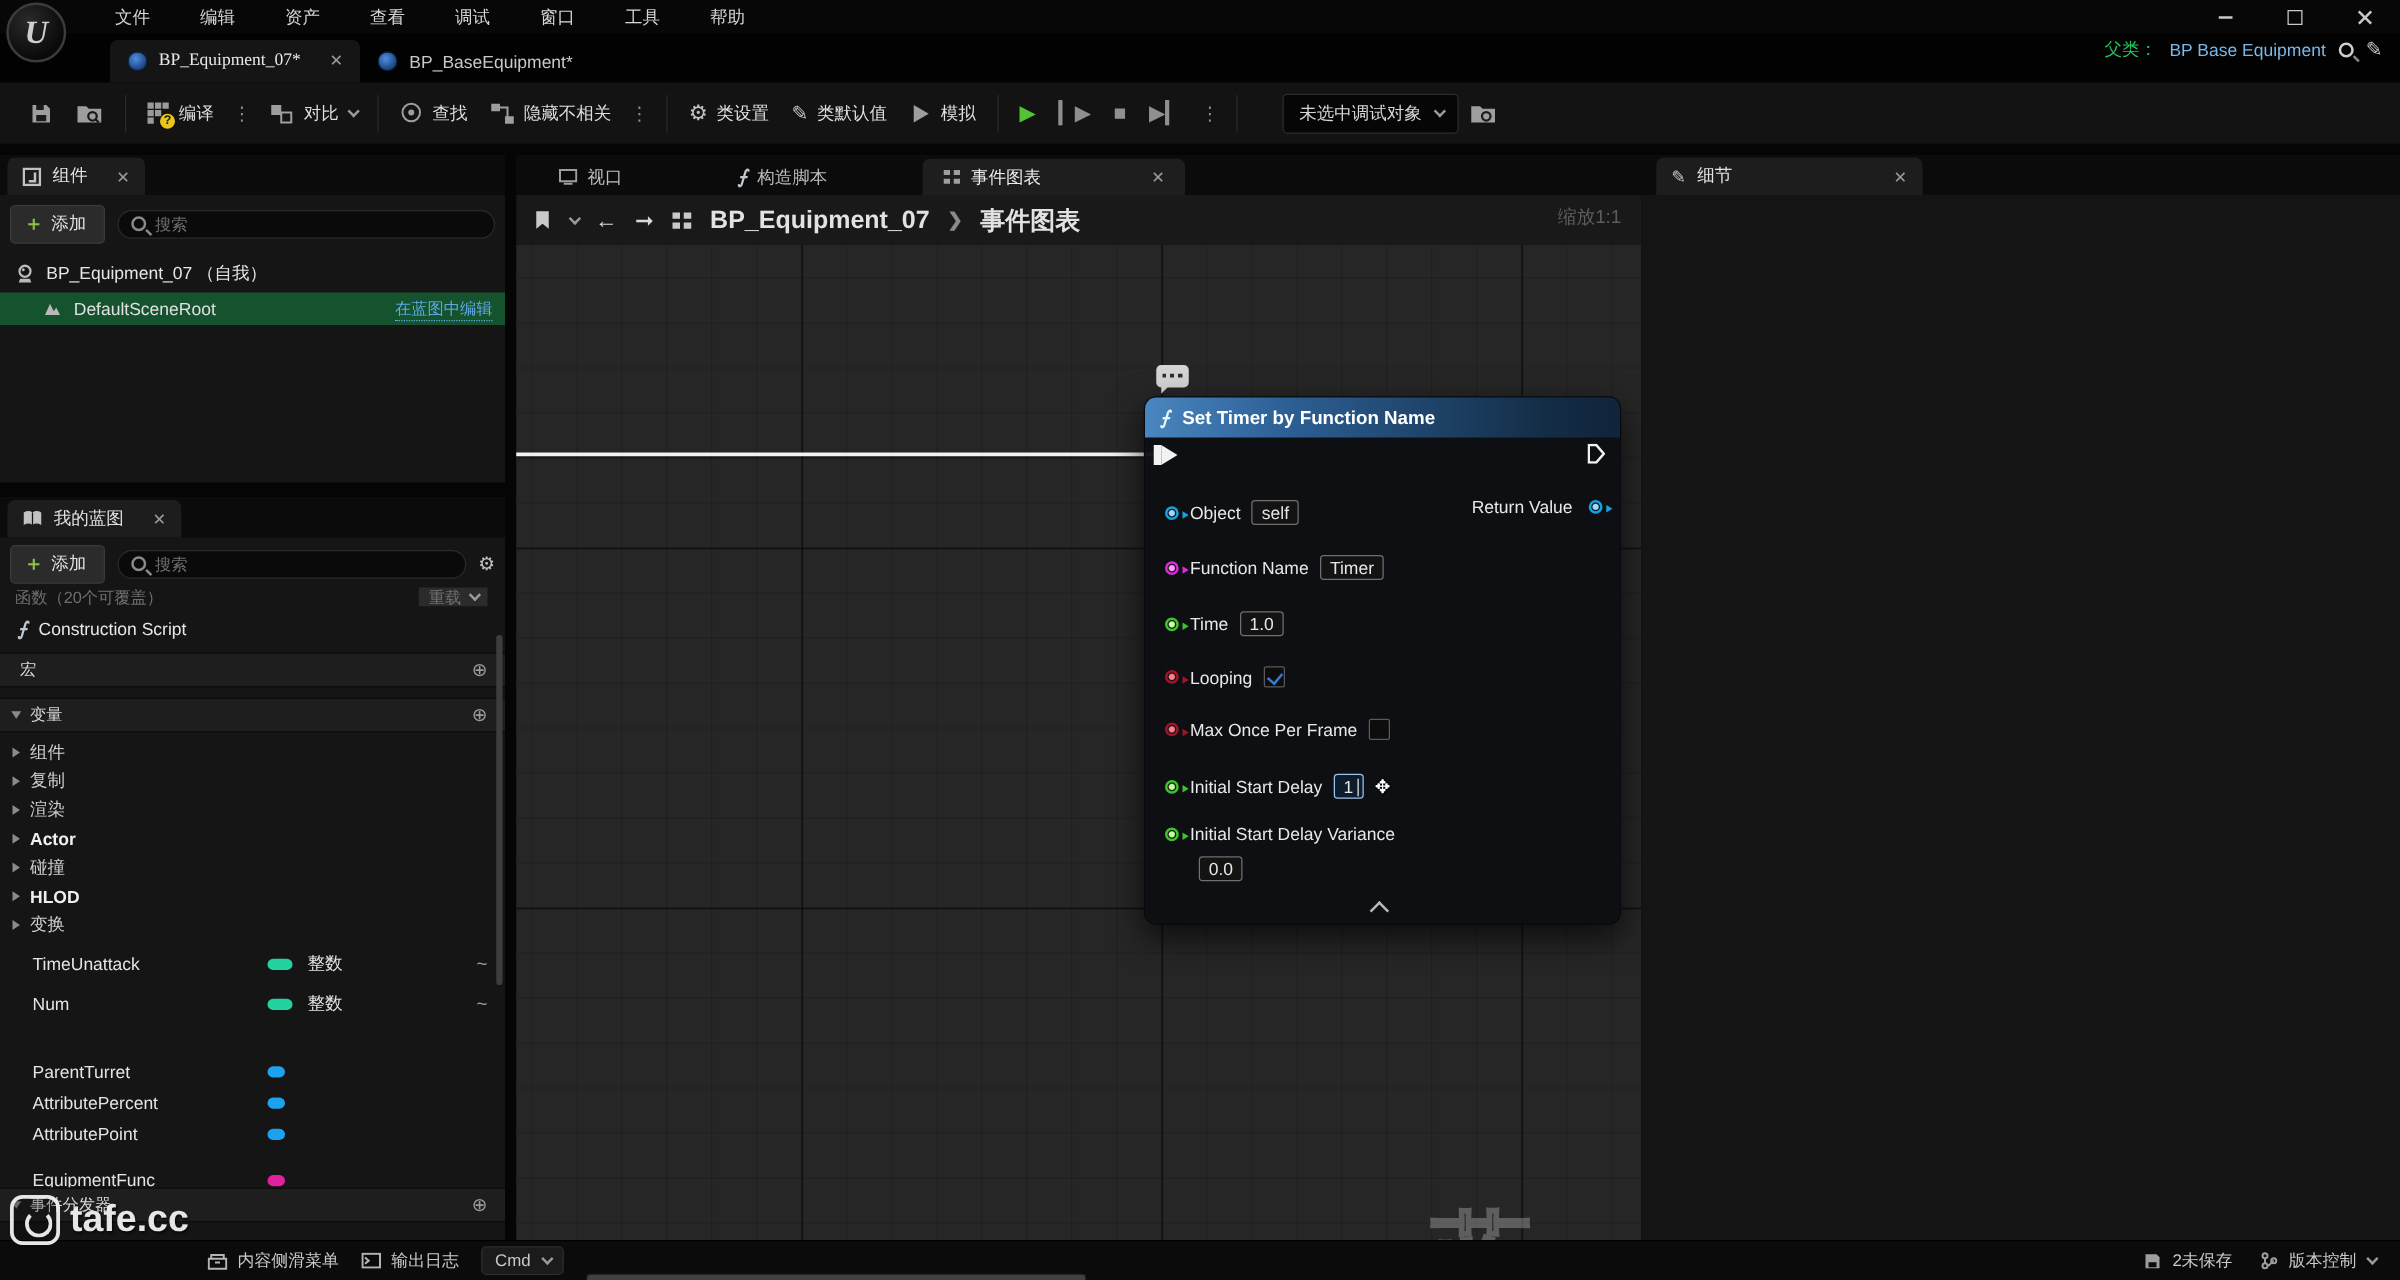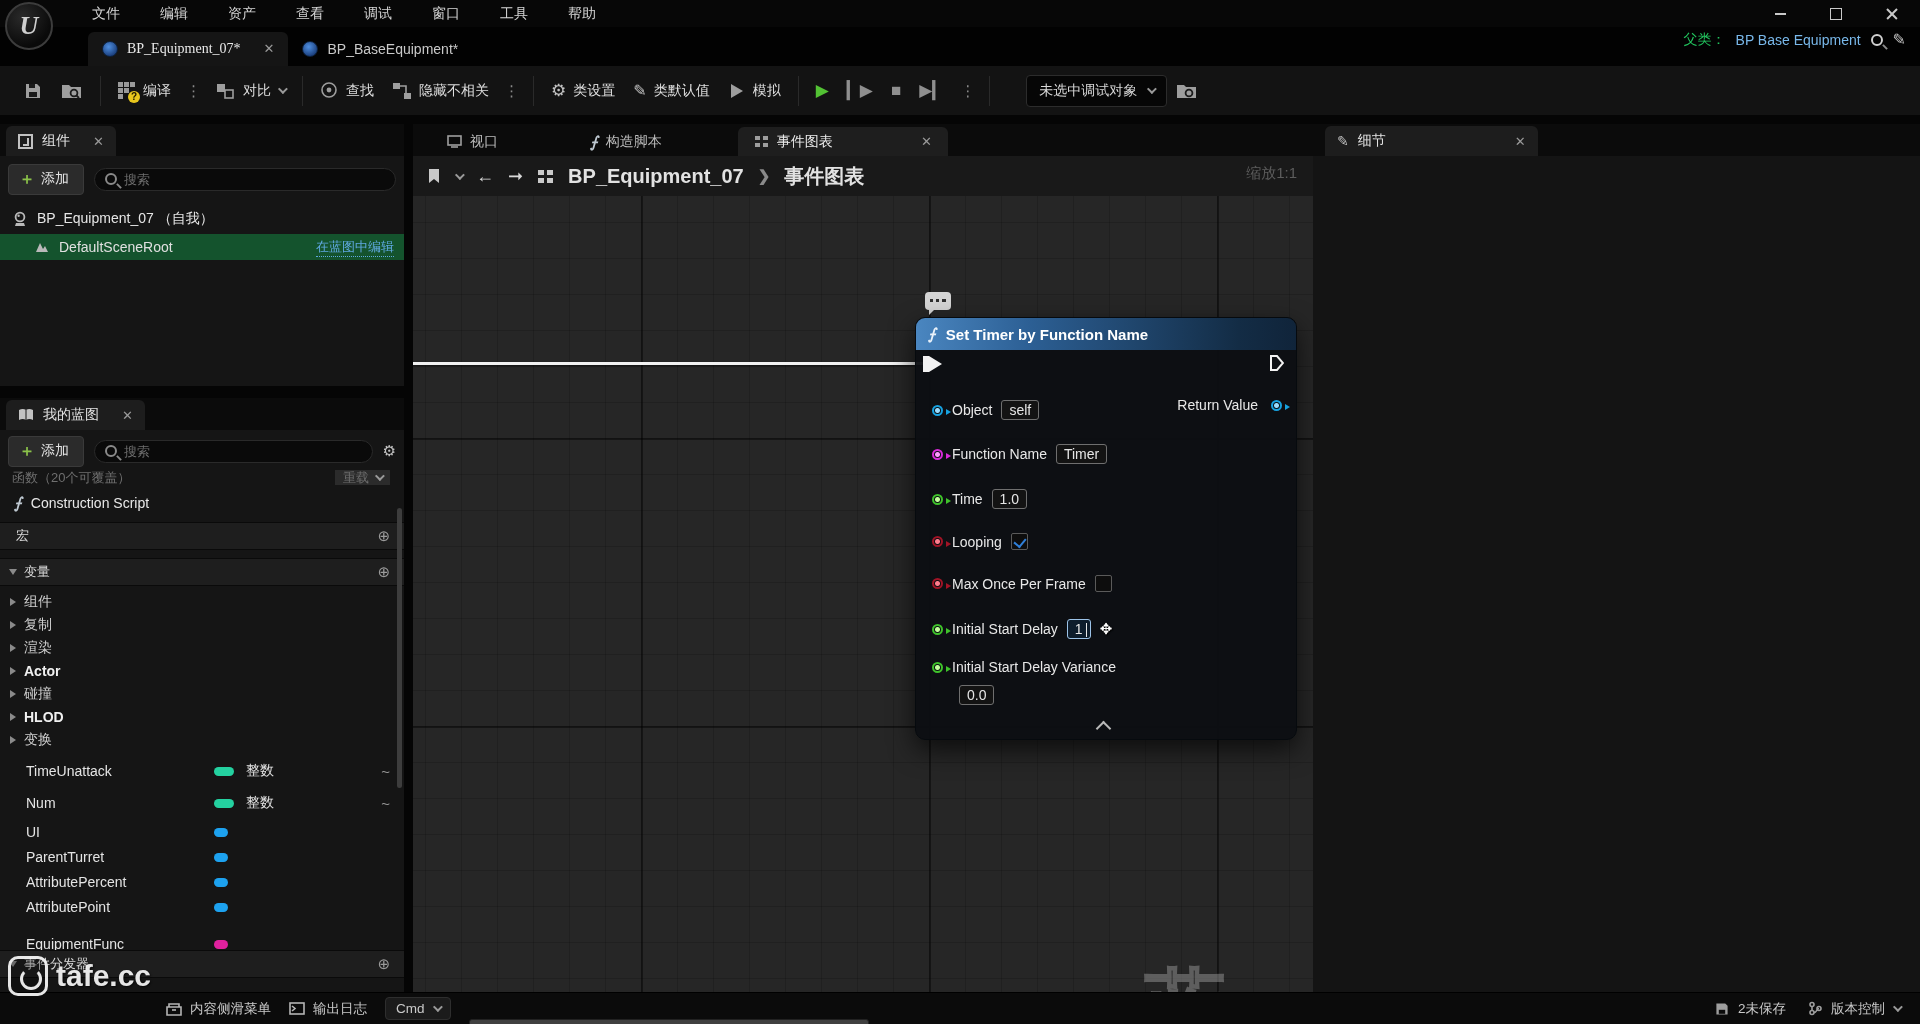--- a/index.html
+++ b/index.html
@@ -413,24 +413,20 @@
         <span class="pill pill-int"></span>
         <span>整数</span>
         <span class="wave">~</span>
       </div>
       <div class="row" style="top:392px; height:26px; padding-left:26px; gap:12px; color:#e4e4e4;">
         <span style="width:176px;">Num</span>
         <span class="pill pill-int"></span>
         <span>整数</span>
         <span class="wave">~</span>
       </div>
-      <div class="row" style="top:422px; height:24px; padding-left:26px; gap:12px; color:#e4e4e4;">
-        <span style="width:176px;">UI</span>
-        <span class="pill pill-obj"></span>
-      </div>
       <div class="row" style="top:447px; height:24px; padding-left:26px; gap:12px; color:#e4e4e4;">
         <span style="width:176px;">ParentTurret</span>
         <span class="pill pill-obj"></span>
       </div>
       <div class="row" style="top:472px; height:24px; padding-left:26px; gap:12px; color:#e4e4e4;">
         <span style="width:176px;">AttributePercent</span>
         <span class="pill pill-obj"></span>
       </div>
       <div class="row" style="top:497px; height:24px; padding-left:26px; gap:12px; color:#e4e4e4;">
         <span style="width:176px;">AttributePoint</span>

